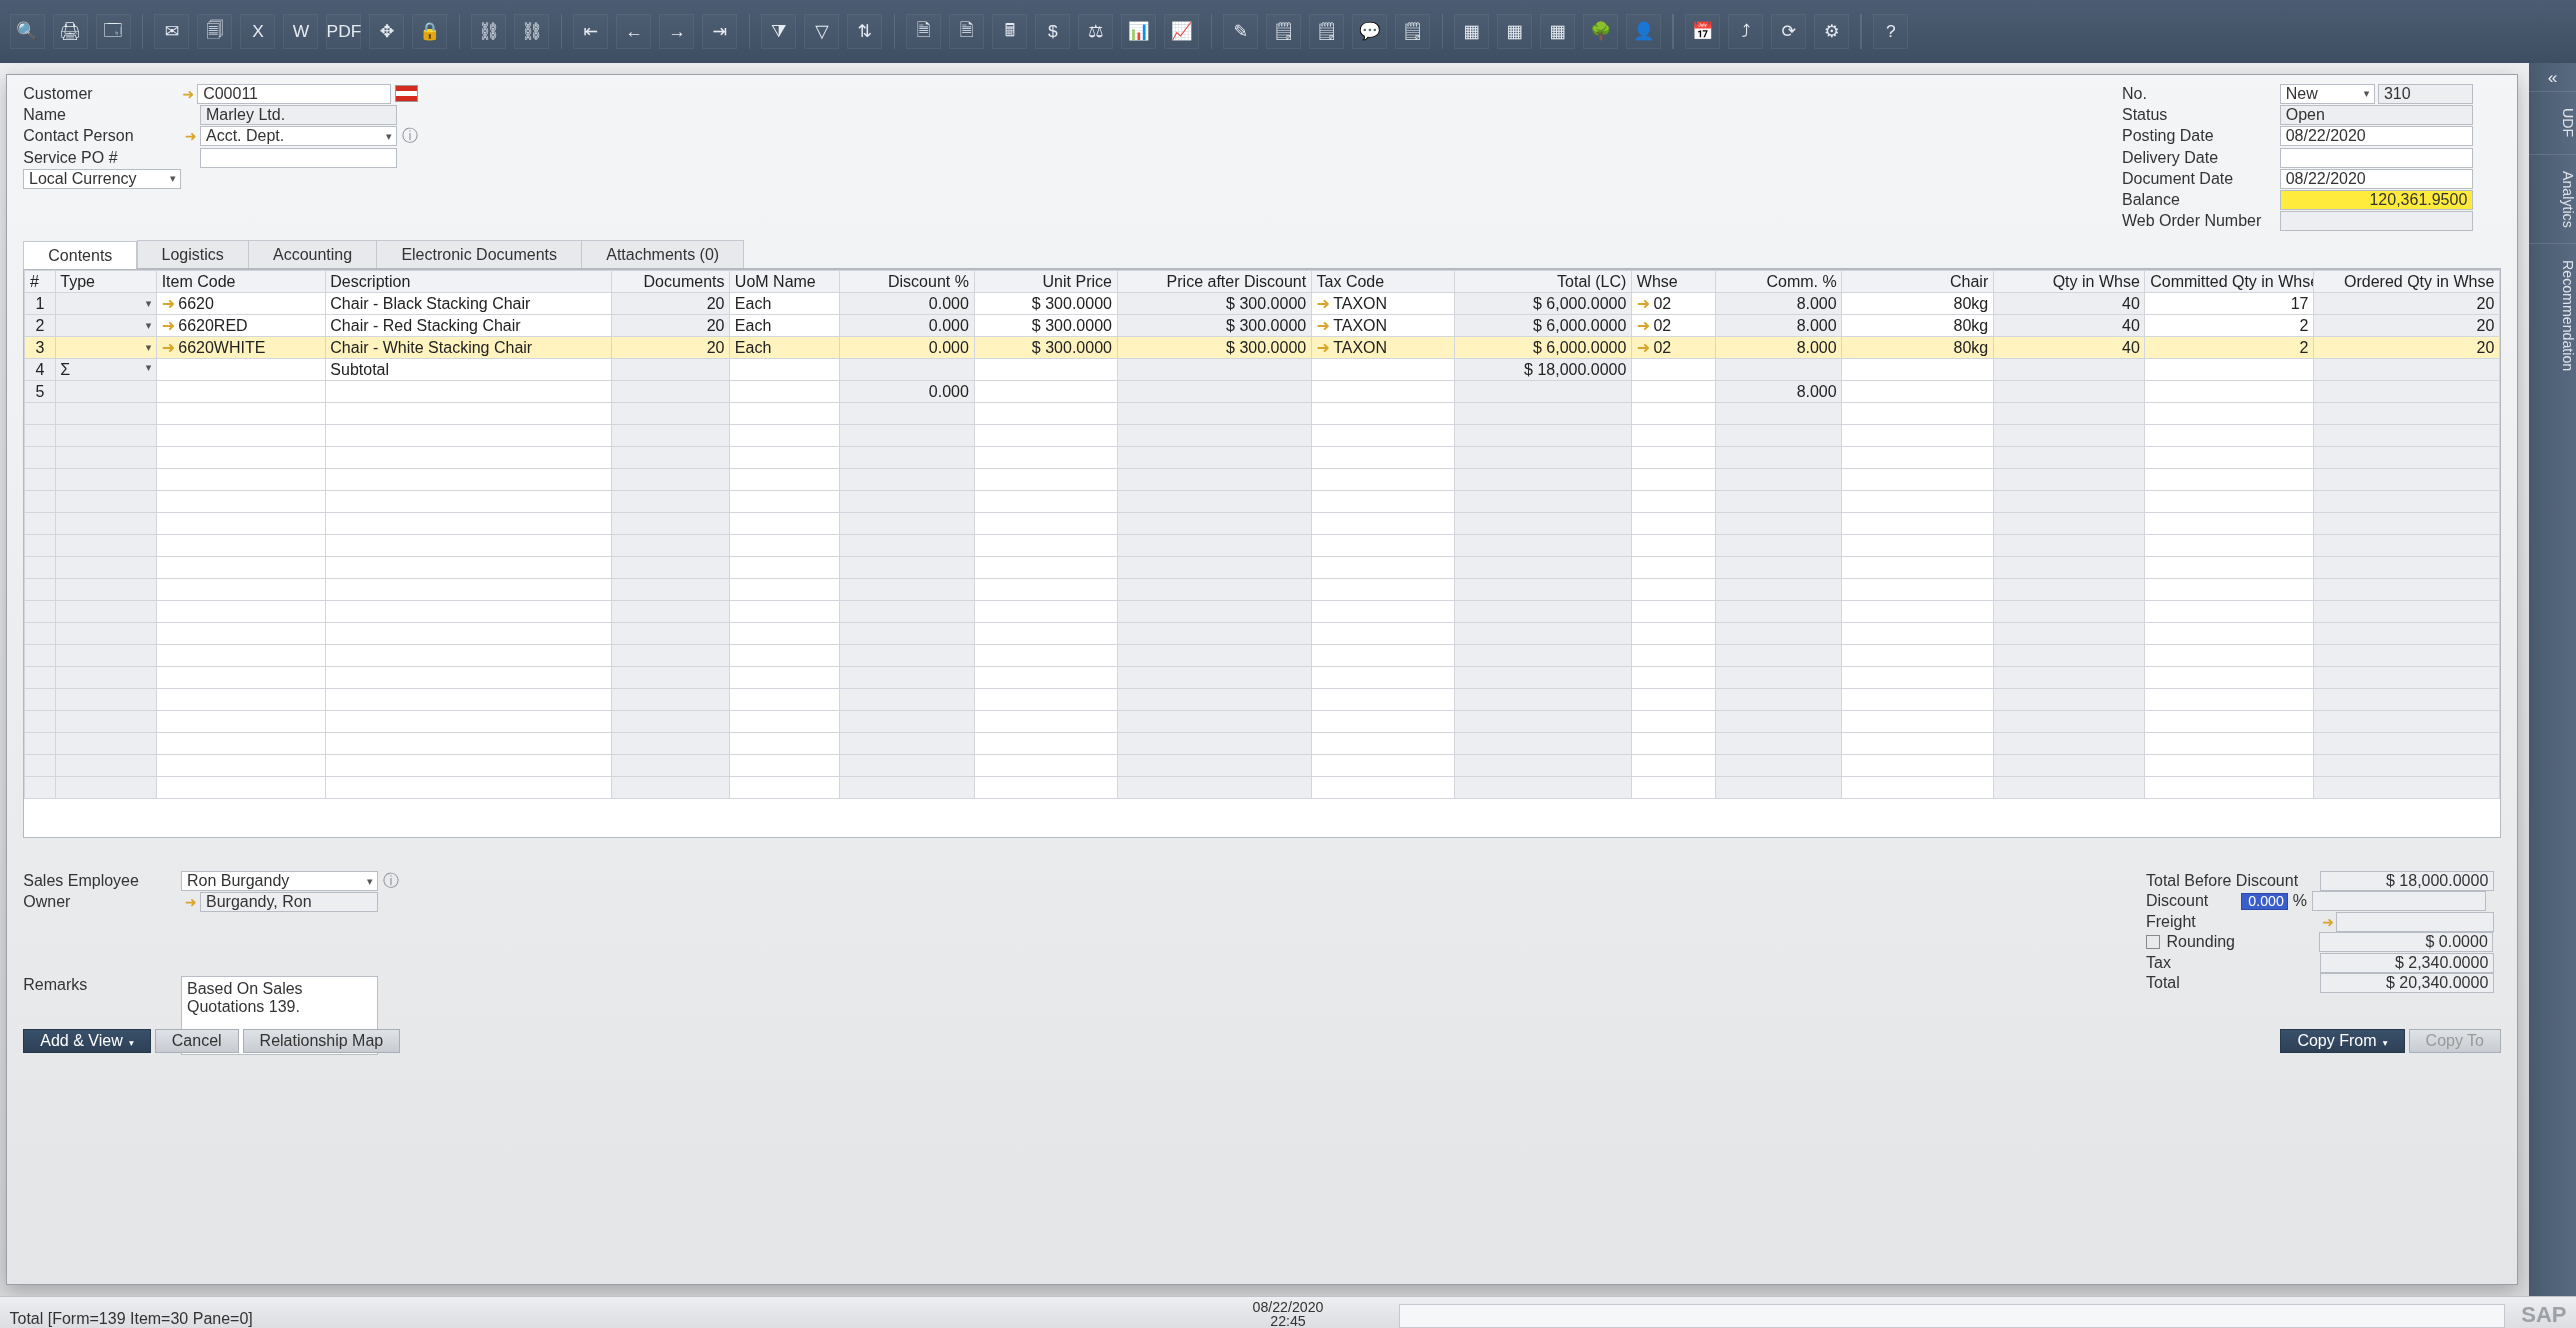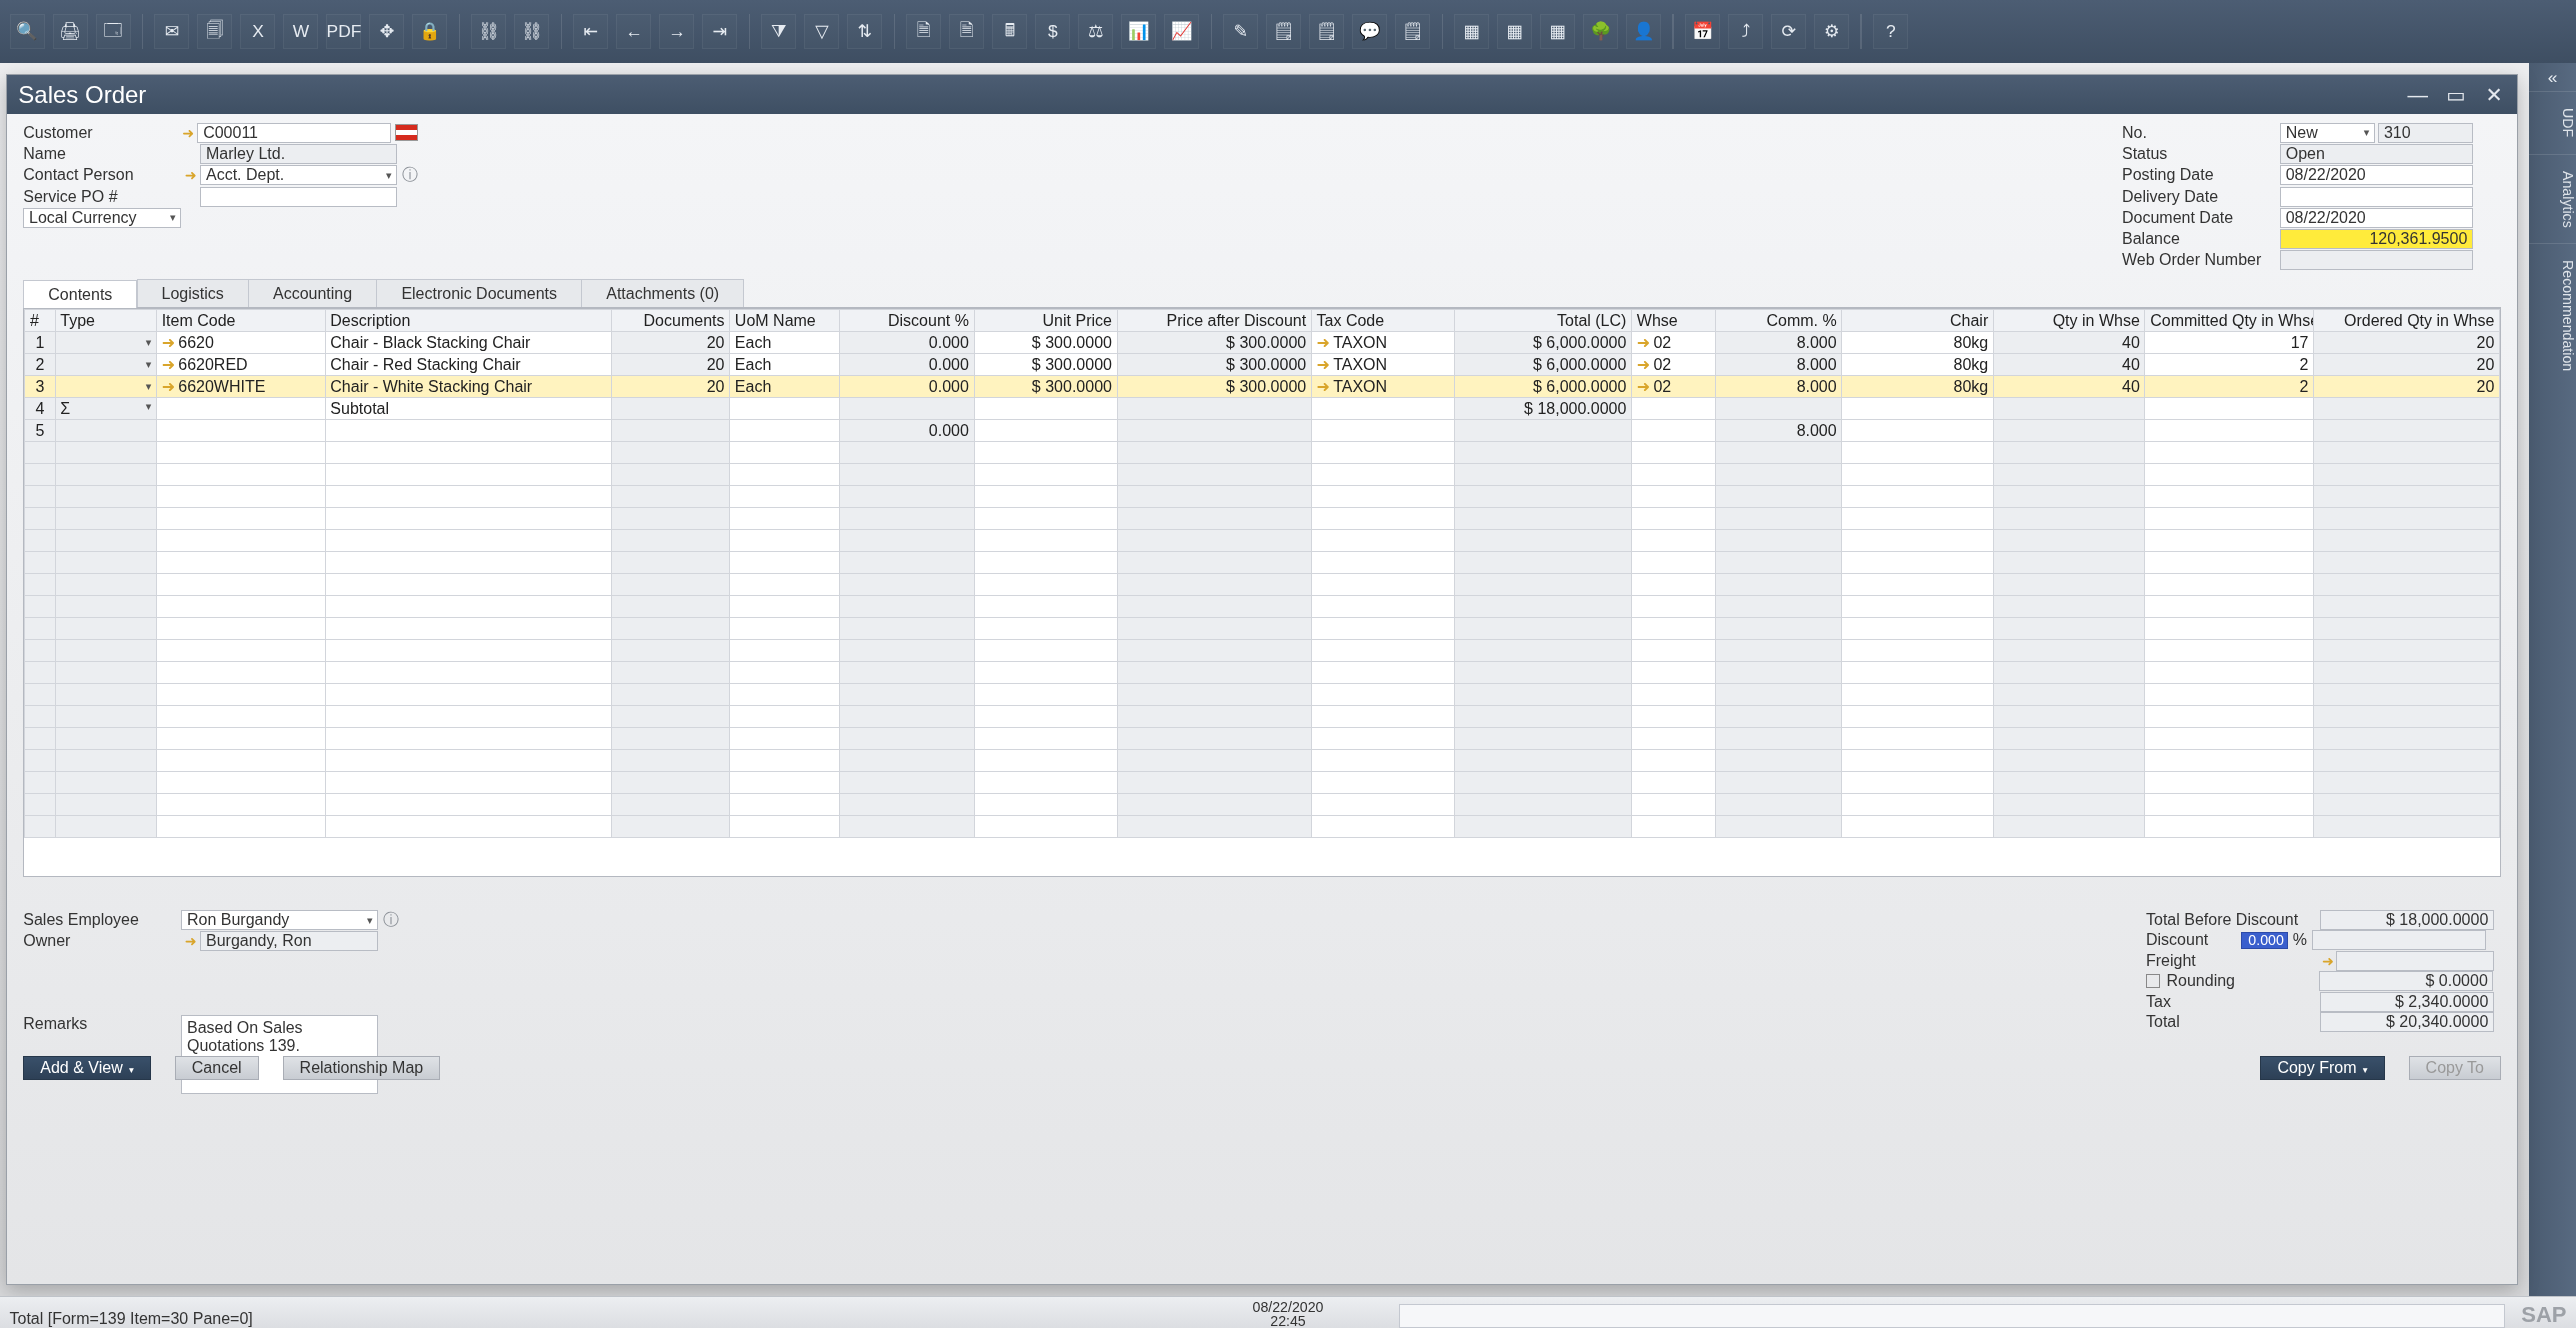--- a/index.html
+++ b/index.html
@@ -64,21 +64,21 @@
   .footer-left{ width:411px;}
   .footer-right{ margin-left:auto; width:355px;}
   .remarks{ border:0.8px solid #b8bcc4; background:#fff; width:197px; height:79px; padding:3.2px 4.7px; font-size:16px;}
   .totals .frow{ height:20.5px;}
   .totals .flabel-r{ width:174px;}
   .totals .fval{ width:174px; justify-content:flex-end;}
   .totals .disc-in{ width:47px; background:#3a5fcd; color:#fff; text-align:right; padding:0 3.2px; border:0.8px solid #2c4aa8; height:17.4px;font-size:14.2px;}
   .totals .pct{margin:0 4.7px;}
   .totals .chk{ width:14.2px;height:14.2px; border:0.8px solid #888; margin-right:6.3px; display:inline-block;}
   
-  .bottom-btns{ display:flex; align-items:flex-end; margin-top:20px; gap:24px;}
+  .bottom-btns{ display:flex; align-items:flex-end; margin-top:32px; gap:4px;}
   .bottom-btns .spacer{flex:1;}
   
   .statusbar{ position:absolute; left:0;right:0;bottom:0; height:32px; background:linear-gradient(#eceef1,#dcdee2); border-top:0.8px solid #bfc3c9; display:flex; align-items:flex-end; font-size:16px; color:#333; padding:0 9.5px;}
   .statusbar .sb-center{position:absolute; left:50%; transform:translateX(-50%); display:flex; flex-direction:column; align-items:center; font-size:14.2px; line-height:14.2px;}
   .statusbar .sb-box{ position:absolute; right:71px; width:1106px; height:24px; border:0.8px solid #c4c8d0; background:#f6f7f9;}
   .statusbar .brand{ position:absolute; right:9.5px; font-weight:700; font-size:22px; color:#9da1a7;}
   
   .side-panels{ position:absolute; top:63px; right:0; width:47px; bottom:32px; background:linear-gradient(to left,#586a81,#4a5b70); display:flex; flex-direction:column; align-items:center;}
   .side-panels .collapse{ height:28.4px;width:100%; color:#e7ecf2;display:flex;align-items:center;justify-content:center;cursor:pointer;font-size:17.4px;}
   .side-panels .vp{ flex:0 0 auto; writing-mode:vertical-rl; color:#dfe4ea; padding:16px 0; font-size:14.2px; border-top:0.8px solid rgba(255,255,255,.12); width:100%; text-align:center; cursor:pointer;}
@@ -141,28 +141,20 @@
 
 <div class="side-panels">
   <div class="collapse">«</div>
   <div class="vp">UDF</div>
   <div class="vp">Analytics</div>
   <div class="vp">Recommendation</div>
 </div>
 
 <div class="work-area">
   <div class="window">
-    <div class="win-title">
-      <span>Sales Order</span>
-      <div class="win-btns">
-        <div class="win-btn">—</div>
-        <div class="win-btn">▭</div>
-        <div class="win-btn">✕</div>
-      </div>
-    </div>
     <div class="win-body">
 
       <div class="hdr-row">
         <div class="hdr-left">
           <div class="frow">
             <span class="flabel">Customer</span>
             <span class="farrow">➜</span>
             <div class="fval sm">C00011</div>
             <div class="flag"></div>
           </div>

